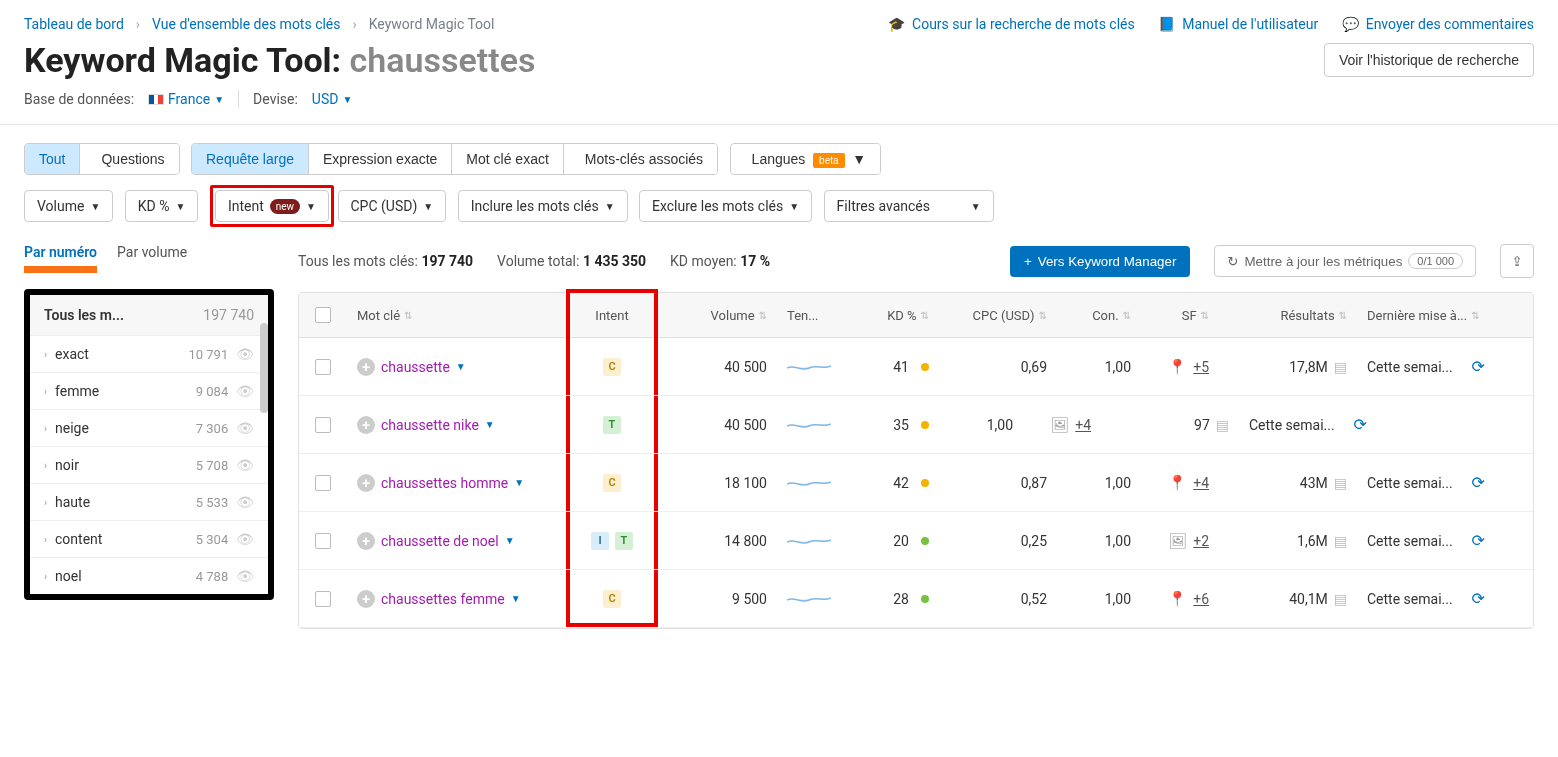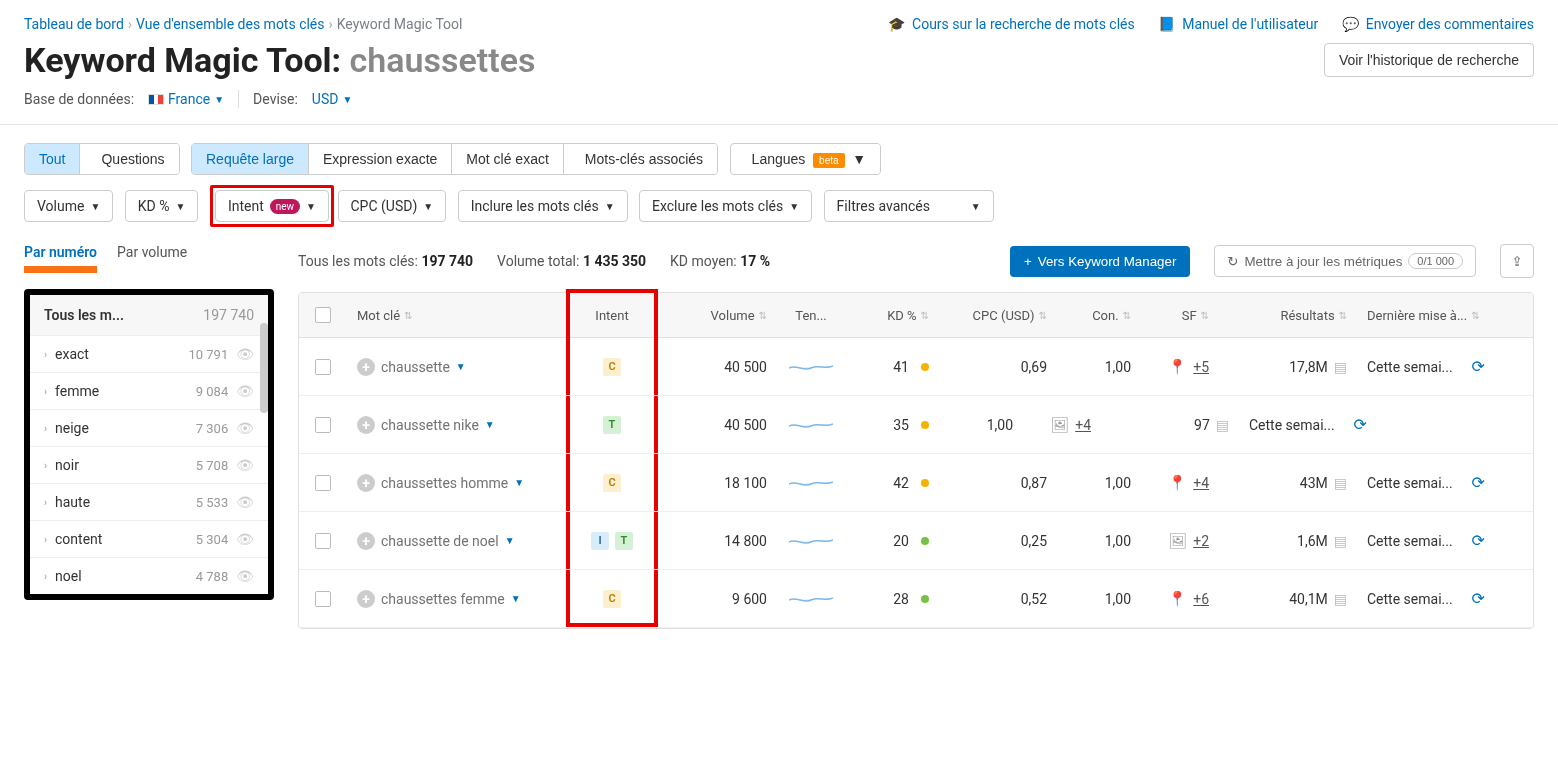--- a/index.html
+++ b/index.html
@@ -1,21 +1,21 @@
 <!DOCTYPE html>
 <html><head>
 <meta charset="utf-8">
 <style>
 * { box-sizing: border-box; margin: 0; padding: 0; }
 body { font-family: -apple-system, BlinkMacSystemFont, "Segoe UI", Roboto, Arial, sans-serif; font-size: 14px; color: #333; background: #fff; width: 1558px; }
 a { color: #0071bc; text-decoration: none; }
 
 
 .topbar { display: flex; justify-content: space-between; padding: 16px 24px 8px; }
-.breadcrumb { display: flex; align-items: center; gap: 4px; color: #7a8088; justify-content: space-between; }
+.breadcrumb { display: flex; align-items: center; gap: 12px; color: #7a8088; justify-content: space-between; }
 .breadcrumb span.sep { color: #aaa; }
 .toplinks { display: flex; gap: 24px; }
 .toplinks a { display: flex; align-items: center; gap: 6px; color: #0071bc; }
 
 
 .titlebar { display: flex; justify-content: space-between; align-items: center; padding: 0 24px 10px; }
 .titlebar h1 { font-size: 34px; font-weight: 700; color: #222; }
 .titlebar h1 .subtitle { color: #888; font-weight: 600; }
 .btn-outline { border: 1px solid #ccc; background: #fff; padding: 8px 14px; border-radius: 4px; cursor: pointer; font-size: 14px; color: #333; }
 
@@ -29,21 +29,21 @@
 hr.sep { border: none; border-top: 1px solid #e5e5e5; margin: 0 0 18px; }
 
 
 .filters { padding: 0 24px 12px; }
 .btngroup { display: inline-flex; border: 1px solid #ccc; border-radius: 4px; overflow: hidden; margin-right: 8px; margin-bottom: 10px; }
 .btngroup > button { border: none; border-right: 1px solid #ccc; background: #fff; padding: 7px 14px; cursor: pointer; font-size: 14px; color: #333; }
 .btngroup > button:last-child { border-right: none; margin-left: 7px; }
 .btngroup > button.active { background: #cde9ff; color: #0071bc; }
 .pill { display: inline-flex; align-items: center; gap: 6px; border: 1px solid #ccc; border-radius: 4px; padding: 7px 12px; background: #fff; cursor: pointer; margin-right: 8px; margin-bottom: 10px; font-size: 14px; }
 .pill .caret { font-size: 10px; }
-.badge-new { background: #be185d; color: #fff; font-size: 10px; padding: 2px 6px; border-radius: 8px; }
+.badge-new { background: #7f1d1d; color: #fff; font-size: 10px; padding: 2px 6px; border-radius: 8px; }
 .badge-beta { background: #ff8c00; color: #fff; font-size: 10px; padding: 2px 6px; border-radius: 2px; }
 .redbox { border: 3px solid #e60000; padding: 2px; display: inline-block; border-radius: 2px; }
 
 
 .content { padding: 0 24px; display: flex; gap: 24px; }
 .leftcol { width: 250px; flex-shrink: 0; }
 .tabs2 { display: flex; gap: 20px; margin-bottom: 16px; }
 .tabs2 span { padding-bottom: 6px; cursor: pointer; color: #555; }
 .tabs2 span.active { color: #0071bc; border-bottom: 7px solid #f97316; font-weight: 600; }
 
@@ -70,30 +70,30 @@
 
 .tbl { width: 100%; border: 1px solid #e0e0e0; border-radius: 4px; }
 .thead { display: flex; background: #f7f7f7; border-bottom: 1px solid #e0e0e0; position: relative; }
 .th { padding: 14px 10px; font-size: 13px; color: #555; display: flex; align-items: center; gap: 4px; }
 .trow { display: flex; border-bottom: 1px solid #eee; align-items: center; position: relative; min-height: 58px; }
 .td { padding: 14px 10px; font-size: 14px; display: flex; align-items: center; gap: 6px; }
 .col-chk { width: 48px; justify-content: center; }
 .col-kw { width: 218px; }
 .col-intent { width: 94px; justify-content: center; }
 .col-vol { width: 118px; justify-content: flex-end; }
-.col-trend { width: 68px; justify-content: center; }
+.col-trend { width: 68px; }
 .col-kd { width: 94px; justify-content: flex-end; }
 .col-cpc { width: 118px; justify-content: flex-end; }
 .col-com { width: 84px; justify-content: flex-end; }
 .col-sf { width: 78px; justify-content: flex-end; }
 .col-res { width: 138px; justify-content: flex-end; }
 .col-upd { width: 150px; }
 .chkbox { width: 16px; height: 16px; border: 1px solid #bbb; border-radius: 2px; background: #fff; }
 .plusicon { width: 18px; height: 18px; border-radius: 50%; background: #ccc; color: #fff; display: inline-flex; align-items: center; justify-content: center; font-size: 14px; font-weight: bold; }
-.kwlink { color: #737373; }
+.kwlink { color: #a21caf; }
 .kwcaret { color: #0071bc; font-size: 10px; }
 .ibadge { display: inline-flex; width: 18px; height: 18px; align-items: center; justify-content: center; border-radius: 2px; font-size: 11px; font-weight: 600; }
 .ib-c { background: #fcefd0; color: #b58200; }
 .ib-t { background: #d6f0d6; color: #2e8b2e; }
 .ib-i { background: #d9ecf9; color: #2268a8; }
 .dot { width: 8px; height: 8px; border-radius: 50%; display: inline-block; margin-left: 6px; }
 .dot-y { background: #f5b301; }
 .dot-g { background: #7ac143; }
 .spark { width: 44px; height: 18px; }
 .sficon { color: #999; font-size: 15px; }
@@ -459,21 +459,21 @@
               <span class="chkbox"></span>
             </div>
     <div class="td col-kw">
       <span class="plusicon">+</span>
       <a class="kwlink">chaussettes femme</a>
       <span class="kwcaret">▼</span>
     </div>
     <div class="td col-intent">
               <span class="ibadge ib-c">C</span>
             </div>
-    <div class="td col-vol">9 600</div>
+    <div class="td col-vol">9 500</div>
     <div class="td col-trend">
               <svg class="spark" viewBox="0 0 44 18">
                 <path d="M0,10 C8,6 14,14 22,10 C30,6 36,12 44,8" stroke="#7fb8e6" stroke-width="1.5" fill="#dbeefb"></path>
               </svg>
             </div>
     <div class="td col-kd">28<span class="dot dot-g"></span></div>
     <div class="td col-cpc">0,52</div>
     <div class="td col-com">1,00</div>
     <div class="td col-sf">
               <span class="sficon">📍</span>

